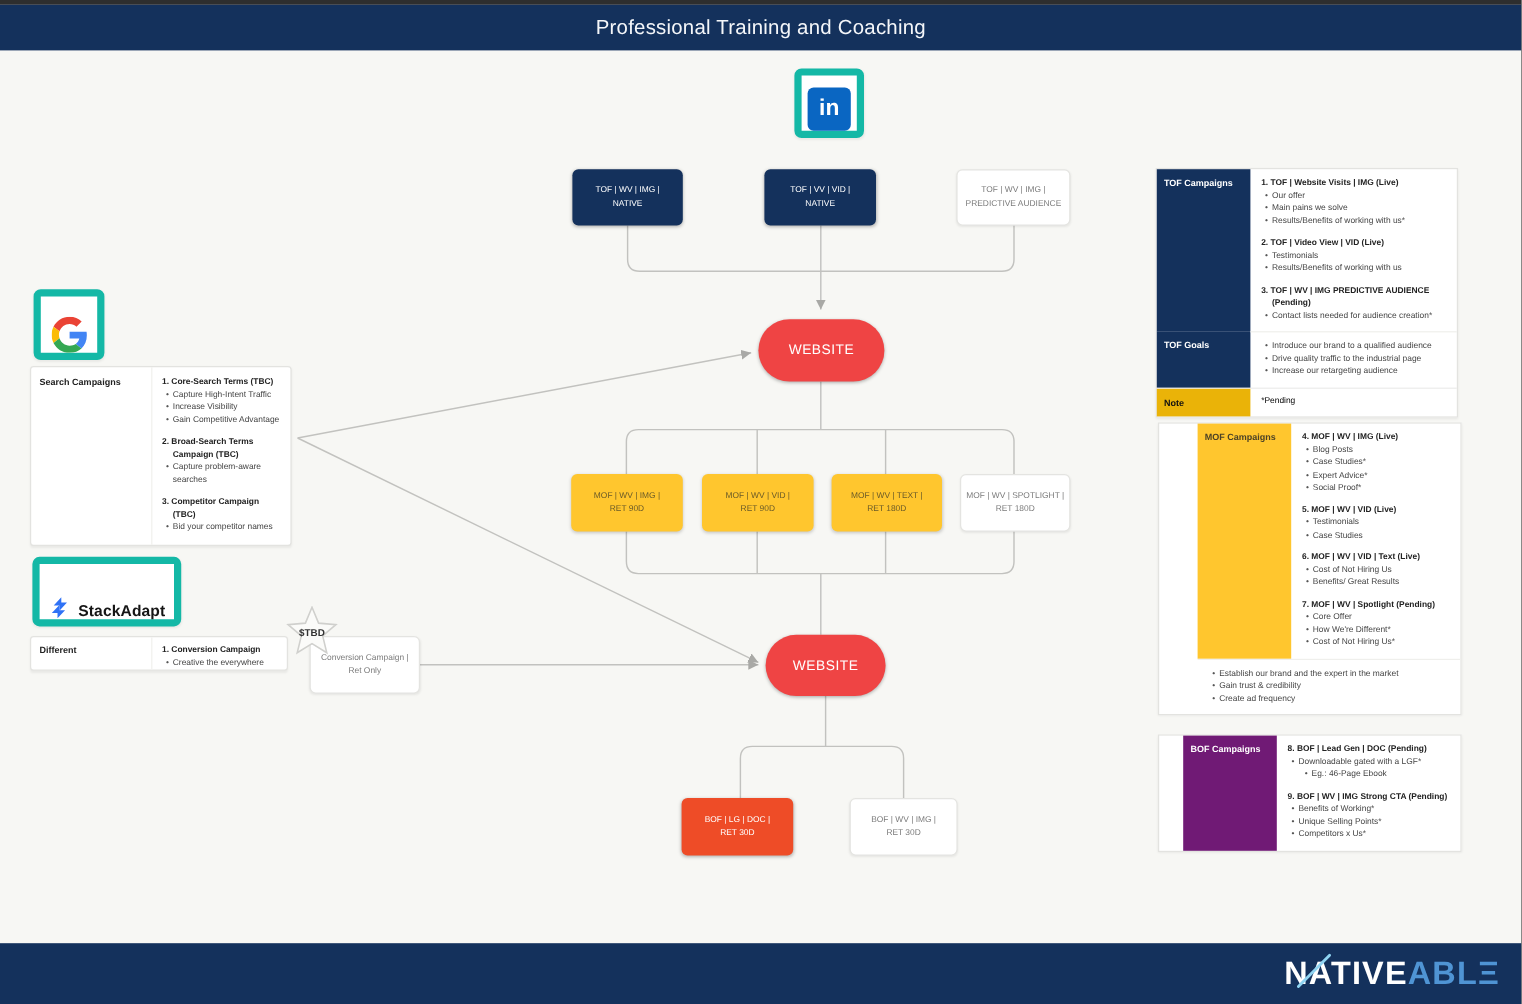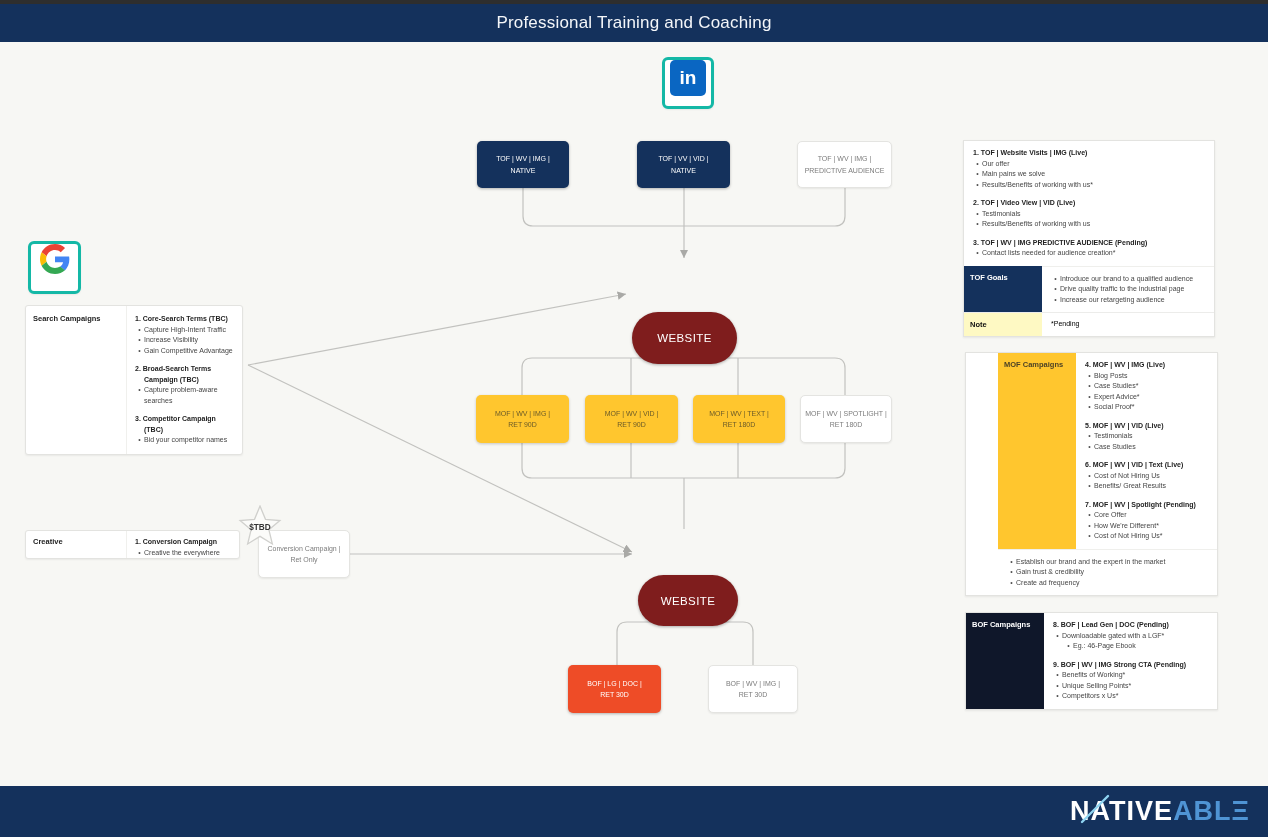--- a/index.html
+++ b/index.html
@@ -18,42 +18,42 @@
 
   svg.connectors{position:absolute;left:0;top:0;z-index:1;}
 
   .box{position:absolute;border-radius:5px;display:flex;flex-direction:column;align-items:center;
        justify-content:center;text-align:center;font-size:7px;line-height:1.6;z-index:2;box-sizing:border-box;}
   .box.navy{background:#14315C;color:#fff;box-shadow:0 1px 3px rgba(0,0,0,.28);}
   .box.yellow{background:#FFC62E;color:#6b5b28;box-shadow:0 1px 3px rgba(0,0,0,.2);}
   .box.orange{background:#EE4C27;color:#fff;box-shadow:0 1px 3px rgba(0,0,0,.28);}
   .box.white{background:#fff;color:#7c7c7c;border:1px solid #e4e4e1;box-shadow:0 1px 2px rgba(0,0,0,.07);}
 
-  .pill{position:absolute;background:#7f1d1d;color:#fff;border-radius:26px;display:flex;align-items:center;
-        justify-content:center;font-size:11.5px;letter-spacing:.4px;z-index:2;box-shadow:0 1px 3px rgba(0,0,0,.3);margin-top:46px;}
-
-  .card{position:absolute;background:#fff;border:3px solid #14b8a6;border-radius:6px;display:flex;
-        align-items:flex-start;justify-content:center;z-index:2;box-shadow:0 1px 2px rgba(0,0,0,.06);gap:6px;}
+  .pill{position:absolute;background:#ef4444;color:#fff;border-radius:26px;display:flex;align-items:center;
+        justify-content:center;font-size:11.5px;letter-spacing:.4px;z-index:2;box-shadow:0 1px 3px rgba(0,0,0,.3);}
+
+  .card{position:absolute;background:#fff;border:6px solid #14b8a6;border-radius:6px;display:flex;
+        align-items:flex-end;justify-content:center;z-index:2;box-shadow:0 1px 2px rgba(0,0,0,.06);gap:6px;}
   .li-badge{width:36px;height:36px;background:#0A66C2;border-radius:5px;display:flex;align-items:center;
         justify-content:center;color:#fff;font-weight:bold;font-size:19px;}
   .sa-name{font-weight:bold;font-size:13px;color:#151515;letter-spacing:.1px;}
 
   .table{position:absolute;background:#fff;border:1px solid #e3e3e0;border-radius:3px;display:flex;
          z-index:2;font-size:7px;box-shadow:0 1px 2px rgba(0,0,0,.06);box-sizing:border-box;}
   .t-label{flex:0 0 86px;font-weight:bold;padding:8px 7px;color:#222;font-size:7.5px;}
   .t-content{border-left:1px solid #f0f0ed;padding:8px 8px;flex:1;}
 
   .panel{position:absolute;background:#fff;border:1px solid #e3e3e0;z-index:2;font-size:7px;
          box-shadow:0 1px 2px rgba(0,0,0,.07);box-sizing:border-box;}
   .panel-row{display:flex;}
   .p-label{flex:0 0 78px;font-weight:bold;padding:7px 6px;font-size:7.5px;box-sizing:border-box;}
   .p-label.navy{background:#14315C;color:#fff;}
   .p-label.yellow{background:#FFC62E;color:#4d4326;}
-  .p-label.orange{background:#0f172a;color:#fff;}
-  .p-label.plain{background:#fef9c3;color:#111;}
+  .p-label.orange{background:#701a75;color:#fff;margin-left:20px;}
+  .p-label.plain{background:#eab308;color:#111;}
   .p-content{flex:1;padding:7px 9px;}
   .panel-row.bordered .p-content{border-top:1px solid #efefec;}
   .panel-row.full-border{border-top:1px solid #ececea;}
 
   .group{margin-bottom:8px;}
   .group:last-child{margin-bottom:0;}
   .g-title{font-weight:bold;color:#222;padding-left:9px;text-indent:-9px;line-height:1.5;}
   .b-line{display:flex;line-height:1.5;color:#454545;}
   .b-line.indent{margin-left:11px;}
   .b-dot{flex:0 0 9px;text-align:center;color:#555;}
@@ -180,23 +180,30 @@
   </div>
   <div class="box yellow" style="left:693px;top:395px;width:92px;height:48px;">
     <span>MOF | WV | TEXT |</span>
     <span>RET 180D</span>
   </div>
   <div class="box white" style="left:800px;top:395px;width:92px;height:48px;">
     <span>MOF | WV | SPOTLIGHT |</span>
     <span>RET 180D</span>
   </div>
 
+  <div class="card" style="left:27px;top:464px;width:112px;height:46px;">
+    <svg width="19" height="19" viewBox="0 0 24 24">
+      <path d="M6 9.5 L14 1 L14 6.5 L20 6.5 L12 15 L12 9.5 Z" fill="#2f72f6"></path>
+      <path d="M18 14.5 L10 23 L10 17.5 L4 17.5 L12 9 L12 14.5 Z" fill="#2f72f6"></path>
+    </svg>
+    <span class="sa-name">StackAdapt</span>
+  </div>
 
   <div class="table" style="left:25px;top:530px;width:215px;height:29px;overflow:hidden;">
-    <div class="t-label" style="padding:6px 7px;">Creative</div>
+    <div class="t-label" style="padding:6px 7px;">Different</div>
     <div class="t-content" style="padding:6px 8px;">
         <div class="group">
           <div class="g-title">1. Conversion Campaign</div>
           <div class="b-line">
             <span class="b-dot">•</span>
             <span class="b-txt">Creative the everywhere effect</span>
           </div>
         </div>
       </div>
   </div>
@@ -221,20 +228,21 @@
     <span>BOF | LG | DOC |</span>
     <span>RET 30D</span>
   </div>
   <div class="box white" style="left:708px;top:665px;width:90px;height:48px;">
     <span>BOF | WV | IMG |</span>
     <span>RET 30D</span>
   </div>
 
   <div class="panel" style="left:963px;top:140px;width:252px;">
     <div class="panel-row" style="min-height:118px;">
+      <div class="p-label navy">TOF Campaigns</div>
       <div class="p-content">
           <div class="group">
             <div class="g-title">1. TOF | Website Visits | IMG (Live)</div>
             <div class="b-line">
               <span class="b-dot">•</span>
               <span class="b-txt">Our offer</span>
             </div>
             <div class="b-line">
               <span class="b-dot">•</span>
               <span class="b-txt">Main pains we solve</span>

